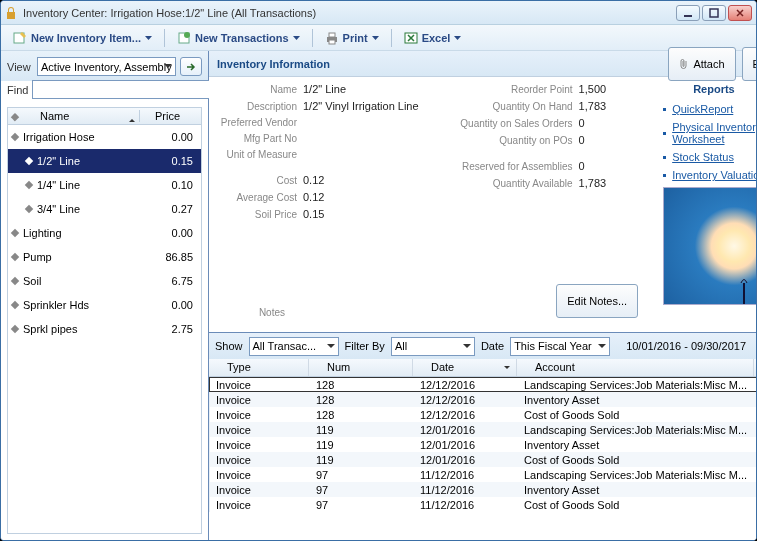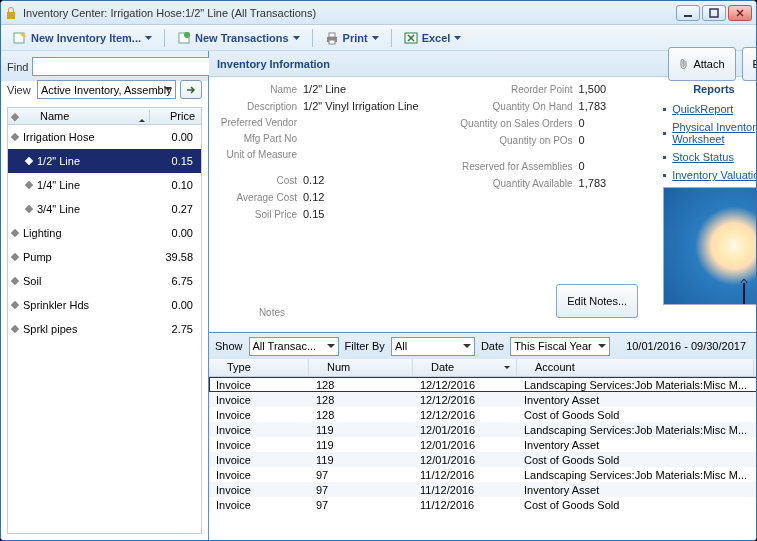--- a/index.html
+++ b/index.html
@@ -20,21 +20,21 @@
 .leftpane { width: 208px; border-right: 1px solid #6a8bb8; background: linear-gradient(to bottom,#e8f2fa,#d8e8f5 30px,#fff 30px,#fff); padding: 6px; display: flex; flex-direction: column; }
 .viewrow { display: flex; align-items: center; margin-bottom: 4px; gap: 4px; }
 .viewrow label { width: 26px; color: #333; }
 .combo { flex: 1; height: 19px; border: 1px solid #7a9ac0; background: #fff; display: flex; align-items: center; padding: 0 3px; font-size: 11px; position: relative; }
 .combo::after { content: ""; position: absolute; right: 3px; top: 6px; border: 4px solid transparent; border-top-color: #333; }
 .sqbtn { width: 22px; height: 19px; border: 1px solid #7a9ac0; border-radius: 3px; background: linear-gradient(#fff,#e6f0fa); display: flex; align-items: center; justify-content: center; cursor: pointer; }
 .findinput { flex: 1; height: 19px; border: 1px solid #7a9ac0; background: #fff; padding: 0 3px; }
 .listhead { height: 18px; background: linear-gradient(#f5f9fd,#e2ecf5); border: 1px solid #c0d0e0; display: flex; align-items: center; margin-top: 4px; }
 .lh-name { flex: 1; padding-left: 18px; position: relative; }
 .lh-name::after { content: ""; position: absolute; right: 4px; top: 6px; border: 3px solid transparent; border-bottom-color: #333; }
-.lh-price { width: 52px; text-align: right; padding-right: 6px; border-left: 1px solid #c0d0e0; }
+.lh-price { width: 62px; text-align: center; padding-right: 6px; border-left: 1px solid #c0d0e0; }
 .treelist { flex: 1; border: 1px solid #c0d0e0; border-top: none; background: #fff; overflow: auto; }
 .trow { display: flex; align-items: center; height: 16px; padding: 12px 4px; cursor: pointer; }
 .trow .nm { flex: 1; display: flex; align-items: center; gap: 2px; }
 .trow .pr { width: 50px; text-align: right; padding-right: 4px; }
 .trow.sel { background: #1a2a6c; color: #fff; }
 .diamond { width: 6px; height: 6px; transform: rotate(45deg); background: #888; margin-right: 3px; }
 .indent1 { padding-left: 14px; }
 .rightpane { flex: 1; display: flex; flex-direction: column; background: #fff; }
 .infohead { height: 26px; background: linear-gradient(#e6f0fa,#d8e8f5); border-bottom: 1px solid #c0d0e0; display: flex; align-items: center; padding: 0 8px; }
 .infohead .title { color: #1a4a85; font-weight: bold; flex: 1; }
@@ -149,40 +149,40 @@
       <span>Excel</span>
       <svg class="dropico" viewBox="0 0 7 4">
           <path d="M0 0h7L3.5 4z" fill="#2a4a85"></path>
         </svg>
     </div>
   </div>
 
   <div class="body">
     <div class="leftpane">
       <div class="viewrow">
+        <label>View</label>
+        <div class="combo">
+            <span>Active Inventory, Assembly</span>
+          </div>
+        <div class="sqbtn">
+            <svg width="12" height="10" viewBox="0 0 12 10">
+              <path d="M2 5h6M6 2l3 3-3 3" stroke="#2a6a2a" stroke-width="1.5" fill="none"></path>
+            </svg>
+          </div>
+      </div>
+      <div class="viewrow">
         <label>Find</label>
         <input class="findinput" type="text" style="">
         <div class="sqbtn">
             <svg width="12" height="12" viewBox="0 0 12 12">
               <circle cx="5" cy="5" r="3.5" fill="none" stroke="#c08020" stroke-width="1.5"></circle>
               <path d="M8 8l3 3" stroke="#c08020" stroke-width="1.5"></path>
             </svg>
           </div>
       </div>
-      <div class="viewrow">
-        <label>View</label>
-        <div class="combo">
-            <span>Active Inventory, Assembly</span>
-          </div>
-        <div class="sqbtn">
-            <svg width="12" height="10" viewBox="0 0 12 10">
-              <path d="M2 5h6M6 2l3 3-3 3" stroke="#2a6a2a" stroke-width="1.5" fill="none"></path>
-            </svg>
-          </div>
-      </div>
       <div class="listhead">
         <div style="width:14px;text-align:center;color:#888">◆</div>
         <div class="lh-name">Name</div>
         <div class="lh-price">Price</div>
       </div>
       <div class="treelist" id="treelist">
           <div class="trow">
             <div class="nm">
               <div class="diamond"></div>
               <span>Irrigation Hose</span>
@@ -215,21 +215,21 @@
               <div class="diamond"></div>
               <span>Lighting</span>
             </div>
             <div class="pr">0.00</div>
           </div>
           <div class="trow">
             <div class="nm">
               <div class="diamond"></div>
               <span>Pump</span>
             </div>
-            <div class="pr">39.58</div>
+            <div class="pr">86.85</div>
           </div>
           <div class="trow">
             <div class="nm">
               <div class="diamond"></div>
               <span>Soil</span>
             </div>
             <div class="pr">6.75</div>
           </div>
           <div class="trow">
             <div class="nm">

